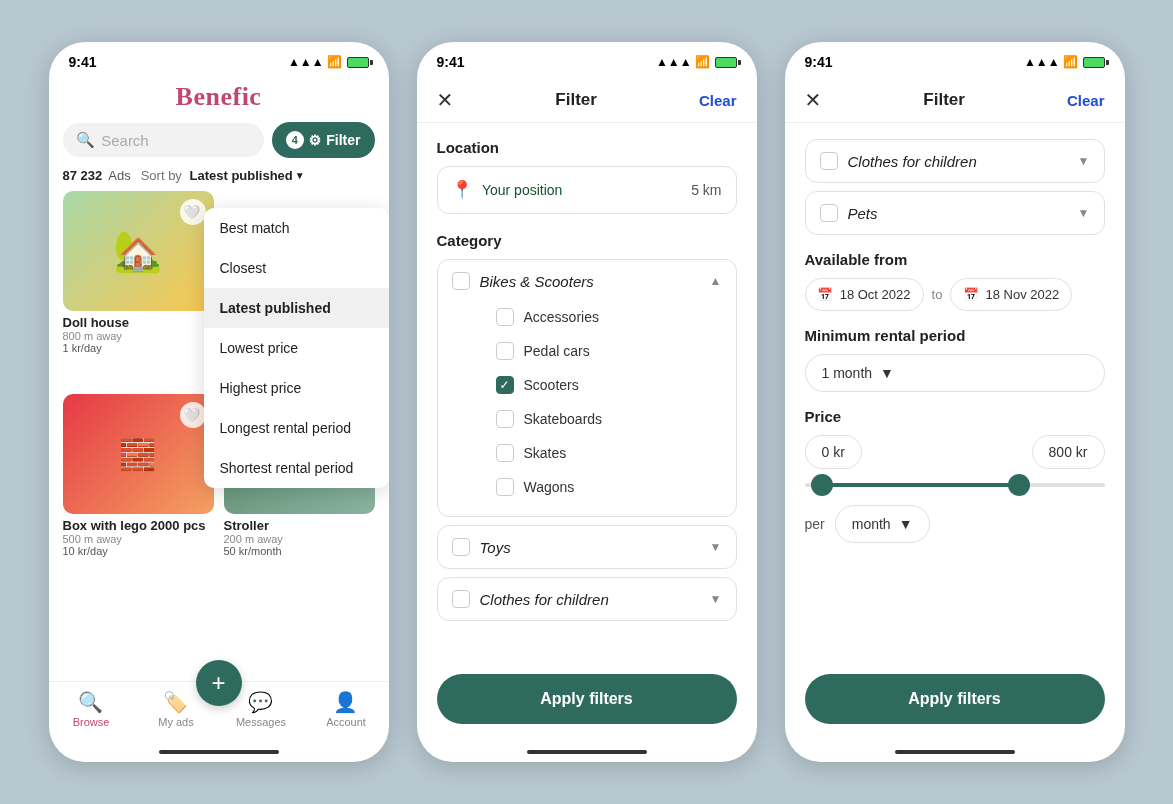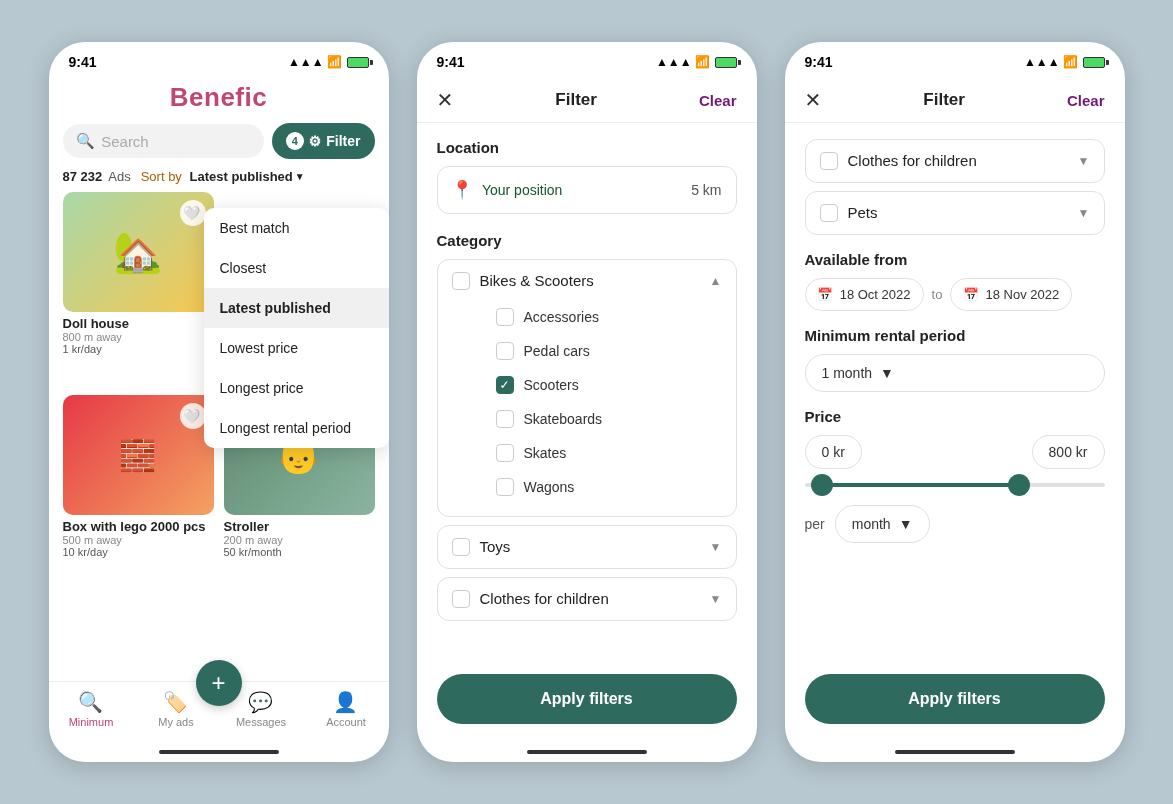--- a/index.html
+++ b/index.html
@@ -50,21 +50,21 @@
       content: '';
       position: absolute;
       right: -5px; top: 2.5px;
       width: 3px; height: 5px;
       background: #333;
       border-radius: 0 1px 1px 0;
     }
 
     
     .screen1-content { flex: 1; padding: 0; overflow: hidden; }
-    .app-header { text-align: center; padding: 8px 0 10px; }
+    .app-header { text-align: center; padding: 8px 0 10px; font-family: Liberation Serif, serif; }
     .app-title { color: #c0476e; font-size: 26px; font-weight: 700; letter-spacing: 0.5px; }
     .search-bar-row { padding: 0 14px 10px; display: flex; gap: 8px; align-items: center; }
     .search-input-wrap {
       flex: 1;
       display: flex;
       align-items: center;
       background: #f2f2f2;
       border-radius: 22px;
       padding: 8px 14px;
       gap: 6px;
@@ -78,21 +78,21 @@
       font-size: 14px;
       font-weight: 600;
       display: flex;
       align-items: center;
       gap: 5px;
       position: relative;
       cursor: pointer;
     }
     .ads-sort-row { display: flex; align-items: center; padding: 0 14px 8px; font-size: 13px; color: #555; }
     .ads-count { font-weight: 600; color: #222; margin-right: 6px; }
-    .sort-label { color: #a16207; margin-right: 4px; }
+    .sort-label { color: #737373; margin-right: 4px; }
     .sort-value { color: #222; font-weight: 600; display: flex; align-items: center; gap: 2px; }
     .dropdown-arrow { font-size: 10px; }
     .sort-dropdown {
       position: absolute;
       left: 160px; top: 168px;
       background: #fff;
       border-radius: 10px;
       box-shadow: 0 4px 20px rgba(0,0,0,0.15);
       z-index: 10;
       width: 185px;
@@ -171,21 +171,21 @@
     
     .filter-header {
       display: flex;
       align-items: center;
       justify-content: space-between;
       padding: 14px 20px 10px;
       border-bottom: 1px solid #eee;
     }
     .filter-close { font-size: 20px; cursor: pointer; color: #333; }
     .filter-title { font-size: 17px; font-weight: 600; color: #222; }
-    .filter-clear { color: #701a75; font-size: 15px; font-weight: 600; cursor: pointer; }
+    .filter-clear { color: #1d4ed8; font-size: 15px; font-weight: 600; cursor: pointer; }
     .filter-body { flex: 1; overflow-y: auto; padding: 16px 20px; }
     .filter-section-label { font-size: 15px; font-weight: 700; color: #222; margin-bottom: 10px; }
     .location-row {
       display: flex;
       align-items: center;
       justify-content: space-between;
       border: 1px solid #e0e0e0;
       border-radius: 12px;
       padding: 12px 14px;
       margin-bottom: 18px;
@@ -198,21 +198,21 @@
       border: 1px solid #e0e0e0;
       border-radius: 12px;
       padding: 12px 14px;
       margin-bottom: 8px;
     }
     .category-row {
       display: flex;
       align-items: center;
       justify-content: space-between;
     }
-    .category-left { display: flex; align-items: flex-start; gap: 10px; }
+    .category-left { display: flex; align-items: flex-end; gap: 10px; font-style: italic; }
     .cat-checkbox {
       width: 18px; height: 18px;
       border: 1.5px solid #ccc;
       border-radius: 4px;
       display: flex; align-items: center; justify-content: center;
       font-size: 12px;
     }
     .cat-name { font-size: 15px; color: #222; }
     .cat-chevron { font-size: 12px; color: #888; }
     .subcategory-list { padding: 10px 0 0 28px; }
@@ -373,22 +373,23 @@
           <span>Latest published</span>
           <span class="dropdown-arrow">▼</span>
         </span>
       </div>
 
       <div class="sort-dropdown" style="position:absolute;left:155px;top:166px;z-index:10;">
         <div class="sort-item">Best match</div>
         <div class="sort-item">Closest</div>
         <div class="sort-item active">Latest published</div>
         <div class="sort-item">Lowest price</div>
-        <div class="sort-item">Longest price</div>
+        <div class="sort-item">Highest price</div>
         <div class="sort-item">Longest rental period</div>
+        <div class="sort-item">Shortest rental period</div>
       </div>
 
       <div class="listings-grid">
 
         <div class="listing-card">
           <div class="listing-img img-dollhouse">
             <span style="font-size:40px;">🏡</span>
           </div>
           <div class="heart-btn">🤍</div>
           <div class="listing-title">Doll house</div>
@@ -426,21 +427,21 @@
           <div class="listing-price" style="font-size:11px;color:#555;">50 kr/month</div>
         </div>
       </div>
     </div>
 
     <div class="add-fab">+</div>
 
     <div class="bottom-nav">
       <div class="nav-item active">
         <span class="icon">🔍</span>
-        <span>Minimum</span>
+        <span>Browse</span>
       </div>
       <div class="nav-item">
         <span class="icon">🏷️</span>
         <span>My ads</span>
       </div>
       <div class="nav-item">
         <span class="icon">💬</span>
         <span>Messages</span>
       </div>
       <div class="nav-item">

